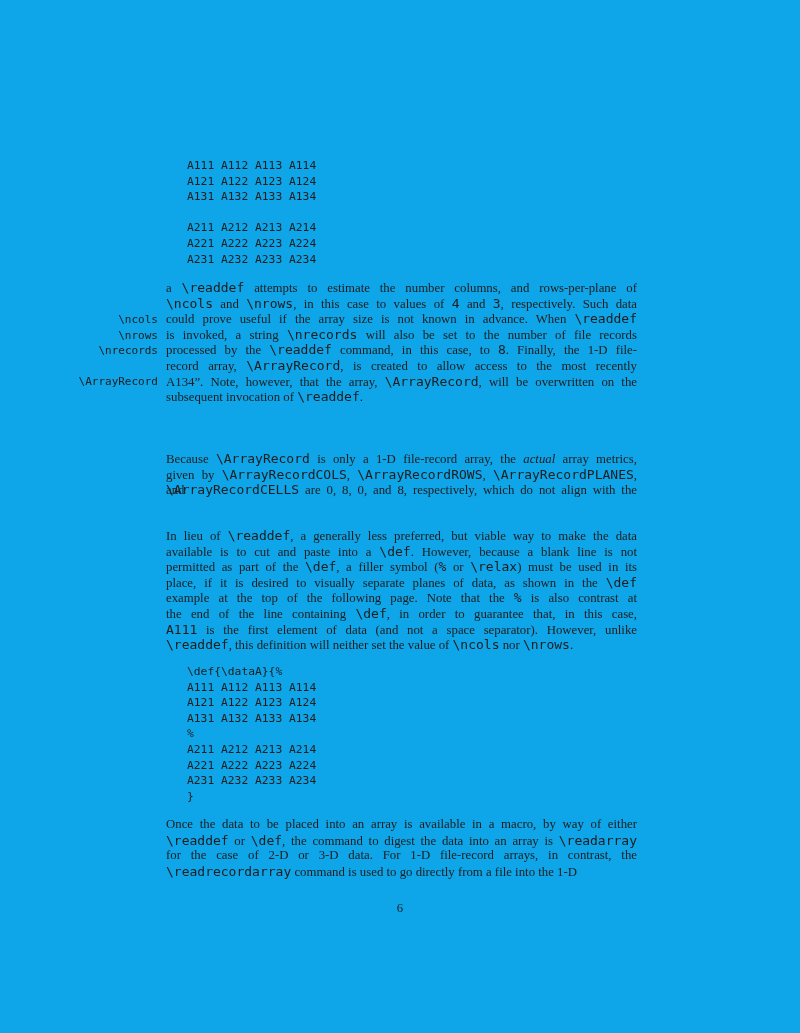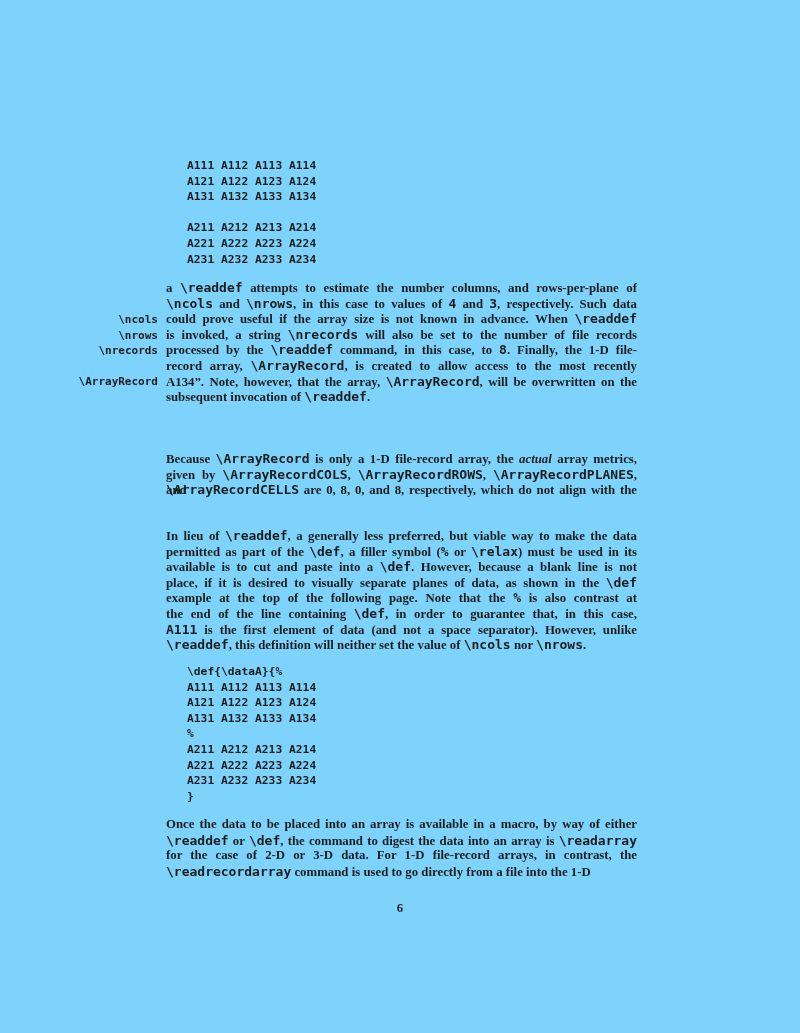--- a/index.html
+++ b/index.html
@@ -1,26 +1,25 @@
 <!DOCTYPE html>
 <html><head>
 <meta charset="utf-8">
 <style>
   * { margin: 0; padding: 0; box-sizing: border-box; }
   html, body { background: #ffffff; }
   .page {
     position: relative;
     width: 800px;
     height: 1033px;
-    background: #7dd3fc;
+    background: #0ea5e9;
     color: #1d1d1d;
     font-family: "Liberation Serif", serif;
     font-size: 12.8px;
     overflow: hidden;
-    font-weight: bold;
   }
   .para { position: absolute; left: 166px; width: 471px; }
   .line {
     text-align: justify;
     text-align-last: justify;
     height: 15.6px;
     line-height: 15.6px;
     white-space: normal;
   }
   .line.last { text-align-last: left; }
@@ -95,22 +94,22 @@
     </div>
 
   <div class="para p2">
       <div class="line"><span>Because </span><span class="tt">\ArrayRecord</span><span> is only a 1-D file-record array, the </span><span class="it">actual</span><span> array metrics,</span></div>
       <div class="line"><span>given by </span><span class="tt">\ArrayRecordCOLS</span><span>, </span><span class="tt">\ArrayRecordROWS</span><span>, </span><span class="tt">\ArrayRecordPLANES</span><span>, and</span></div>
       <div class="line"><span class="tt">\ArrayRecordCELLS</span><span> are 0, 8, 0, and 8, respectively, which do not align with the</span></div>
     </div>
 
   <div class="para p3">
       <div class="line"><span>In lieu of </span><span class="tt">\readdef</span><span>, a generally less preferred, but viable way to make the data</span></div>
+      <div class="line"><span>available is to cut and paste into a </span><span class="tt">\def</span><span>. However, because a blank line is not</span></div>
       <div class="line"><span>permitted as part of the </span><span class="tt">\def</span><span>, a filler symbol (</span><span class="tt">%</span><span> or </span><span class="tt">\relax</span><span>) must be used in its</span></div>
-      <div class="line"><span>available is to cut and paste into a </span><span class="tt">\def</span><span>. However, because a blank line is not</span></div>
       <div class="line"><span>place, if it is desired to visually separate planes of data, as shown in the </span><span class="tt">\def</span></div>
       <div class="line"><span>example at the top of the following page. Note that the </span><span class="tt">%</span><span> is also contrast at</span></div>
       <div class="line"><span>the end of the line containing </span><span class="tt">\def</span><span>, in order to guarantee that, in this case,</span></div>
       <div class="line"><span class="tt">A111</span><span> is the first element of data (and not a space separator). However, unlike</span></div>
       <div class="line last"><span class="tt">\readdef</span><span>, this definition will neither set the value of </span><span class="tt">\ncols</span><span> nor </span><span class="tt">\nrows</span><span>.</span></div>
     </div>
 
   <div class="code code2">
       <div class="codeline">\def{\dataA}{%</div>
       <div class="codeline">A111 A112 A113 A114</div>

